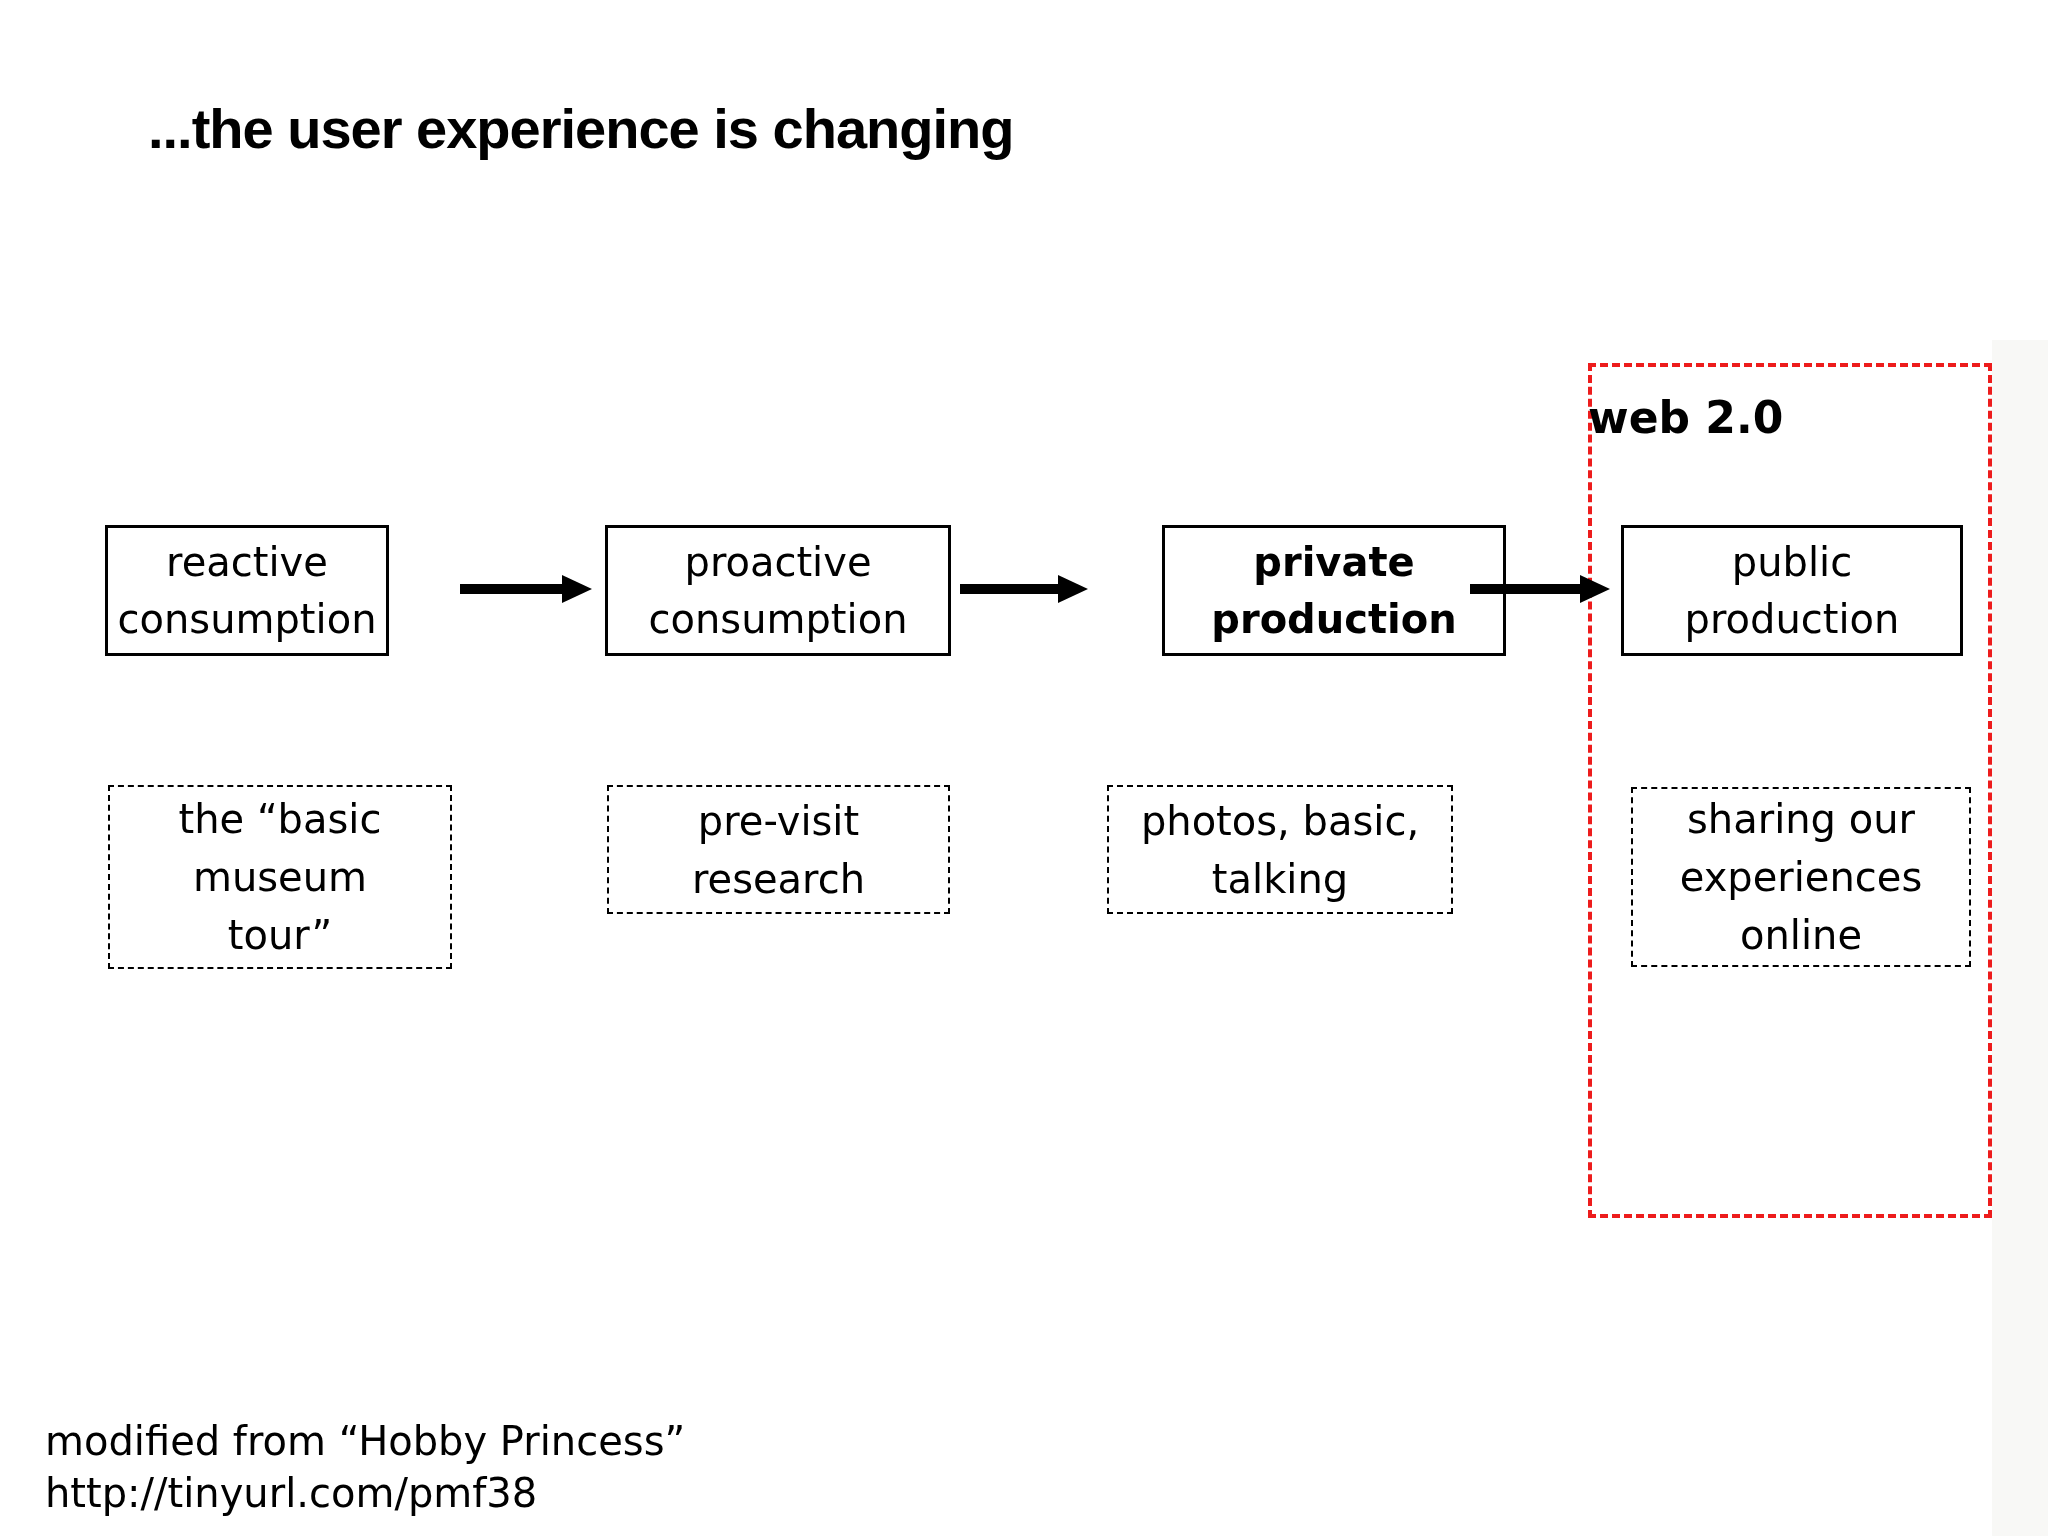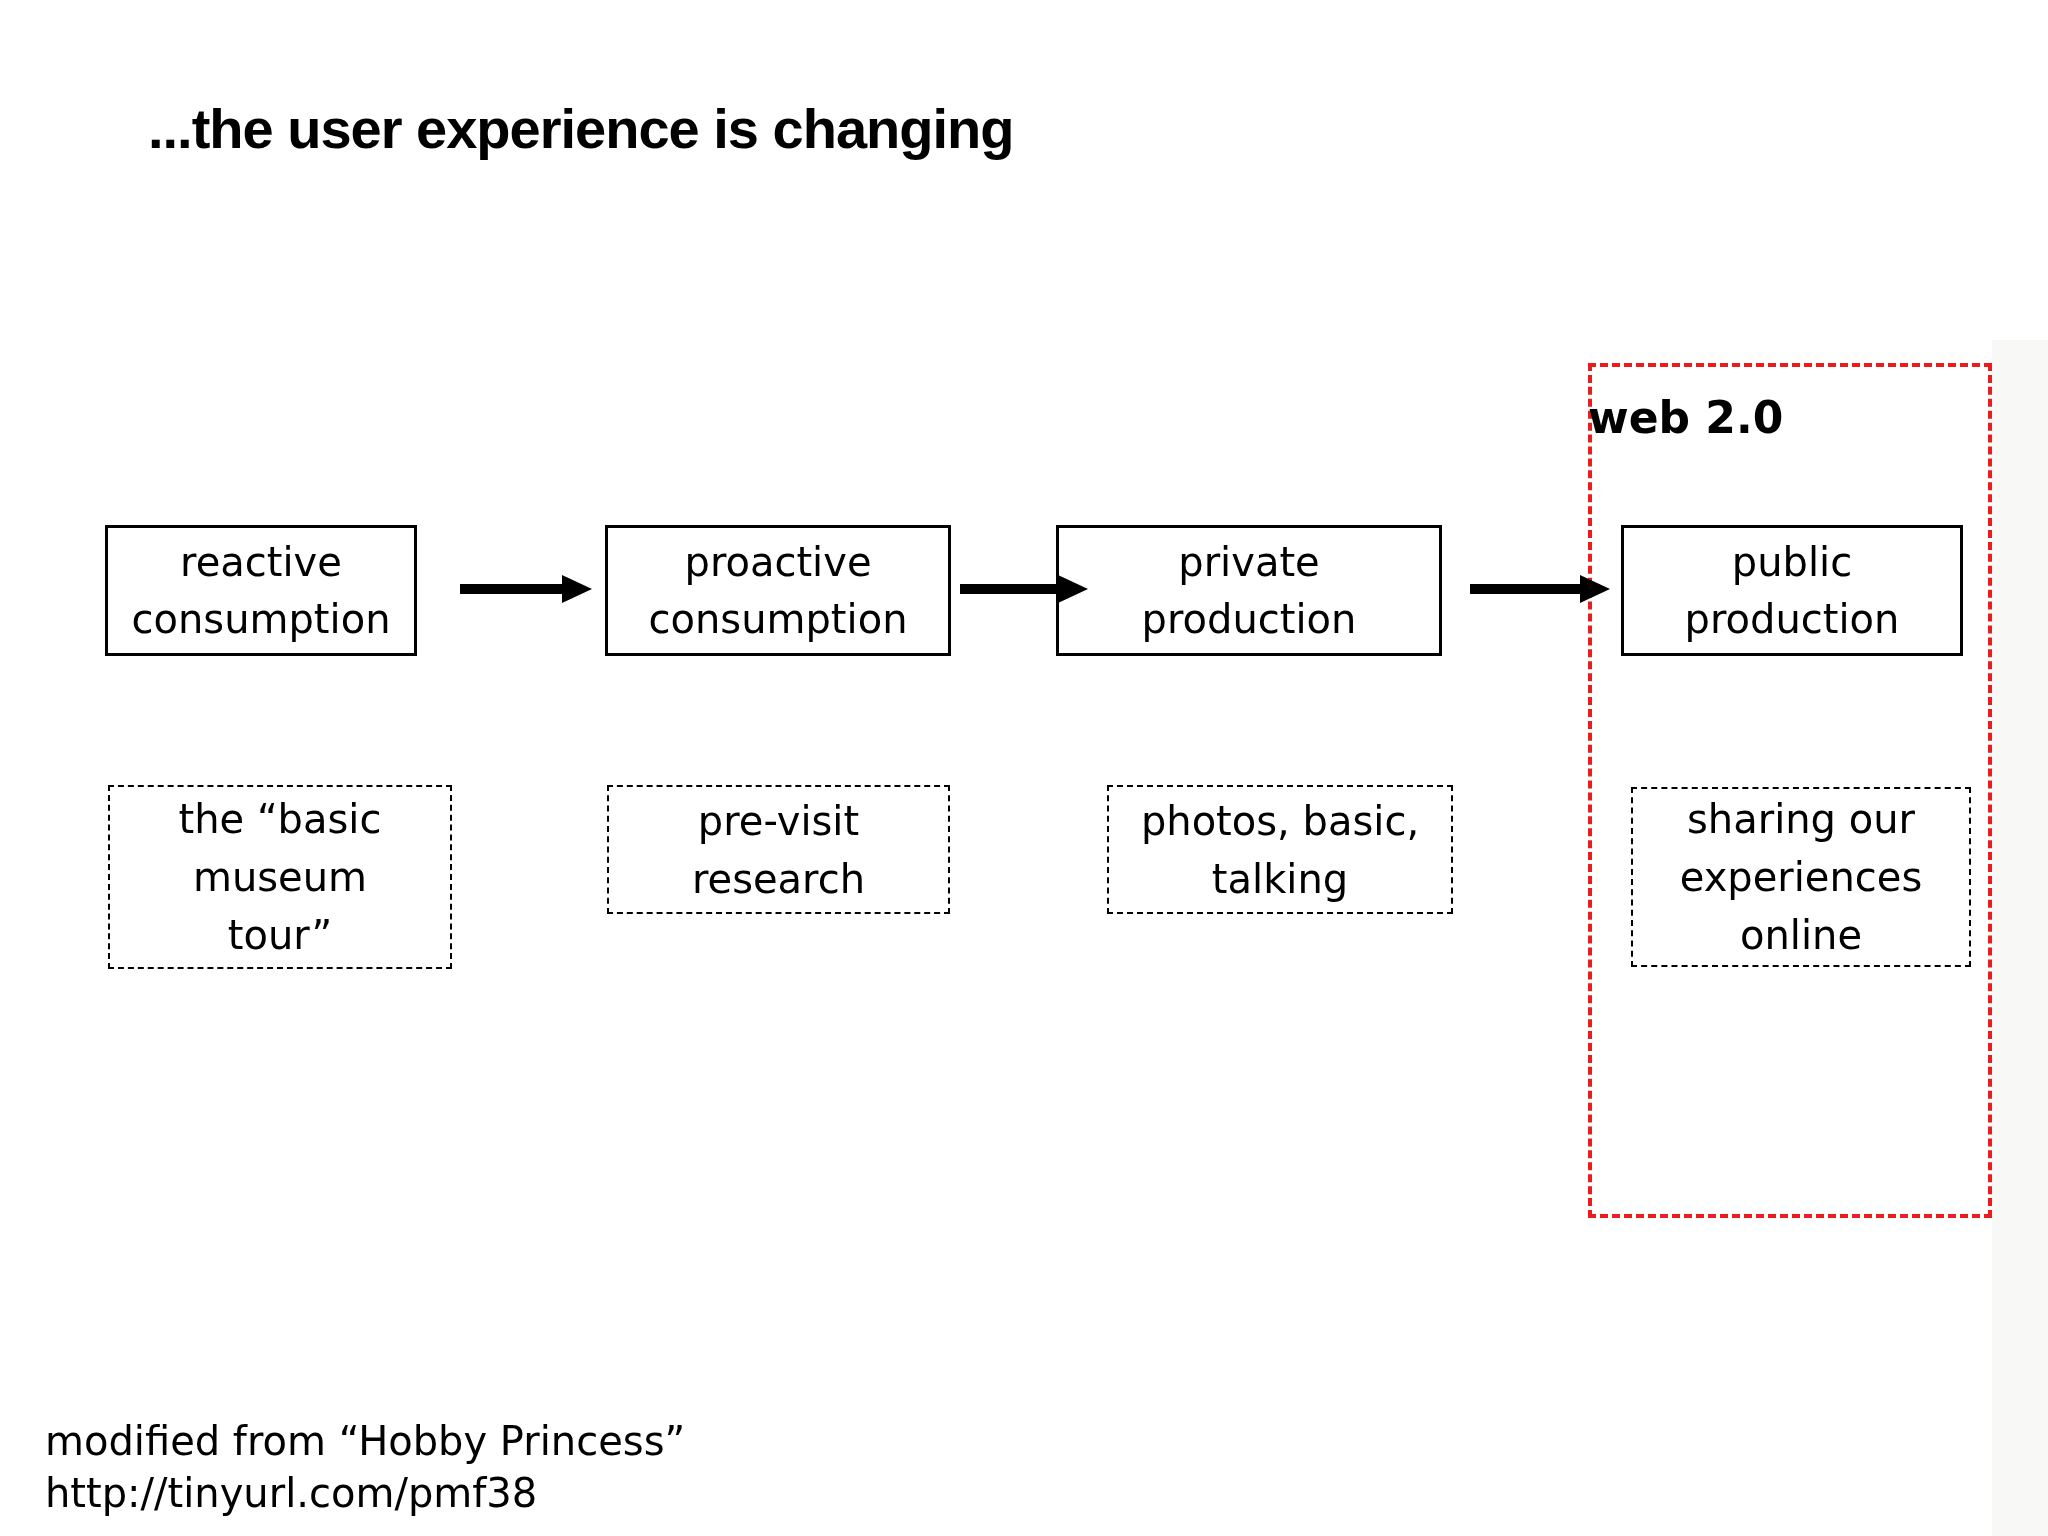--- a/index.html
+++ b/index.html
@@ -46,23 +46,23 @@
     box-sizing: border-box;
     display: flex;
     align-items: center;
     justify-content: center;
     text-align: center;
     font-size: 40px;
     line-height: 1.42;
     white-space: pre-line;
     z-index: 3;
   }
-  .stage-box.s1 { left: 105px;  width: 312px; }
+  .stage-box.s1 { left: 105px;  width: 284px; }
   .stage-box.s2 { left: 605px;  width: 346px; }
-  .stage-box.s3 { left: 1056px; width: 386px; }
+  .stage-box.s3 { left: 1162px; width: 344px; font-weight: bold; }
   .stage-box.s4 { left: 1621px; width: 342px; }
 
   .flow-arrow {
     position: absolute;
     top: 589px;
     transform: translateY(-50%);
     display: flex;
     align-items: center;
     z-index: 4;
   }

